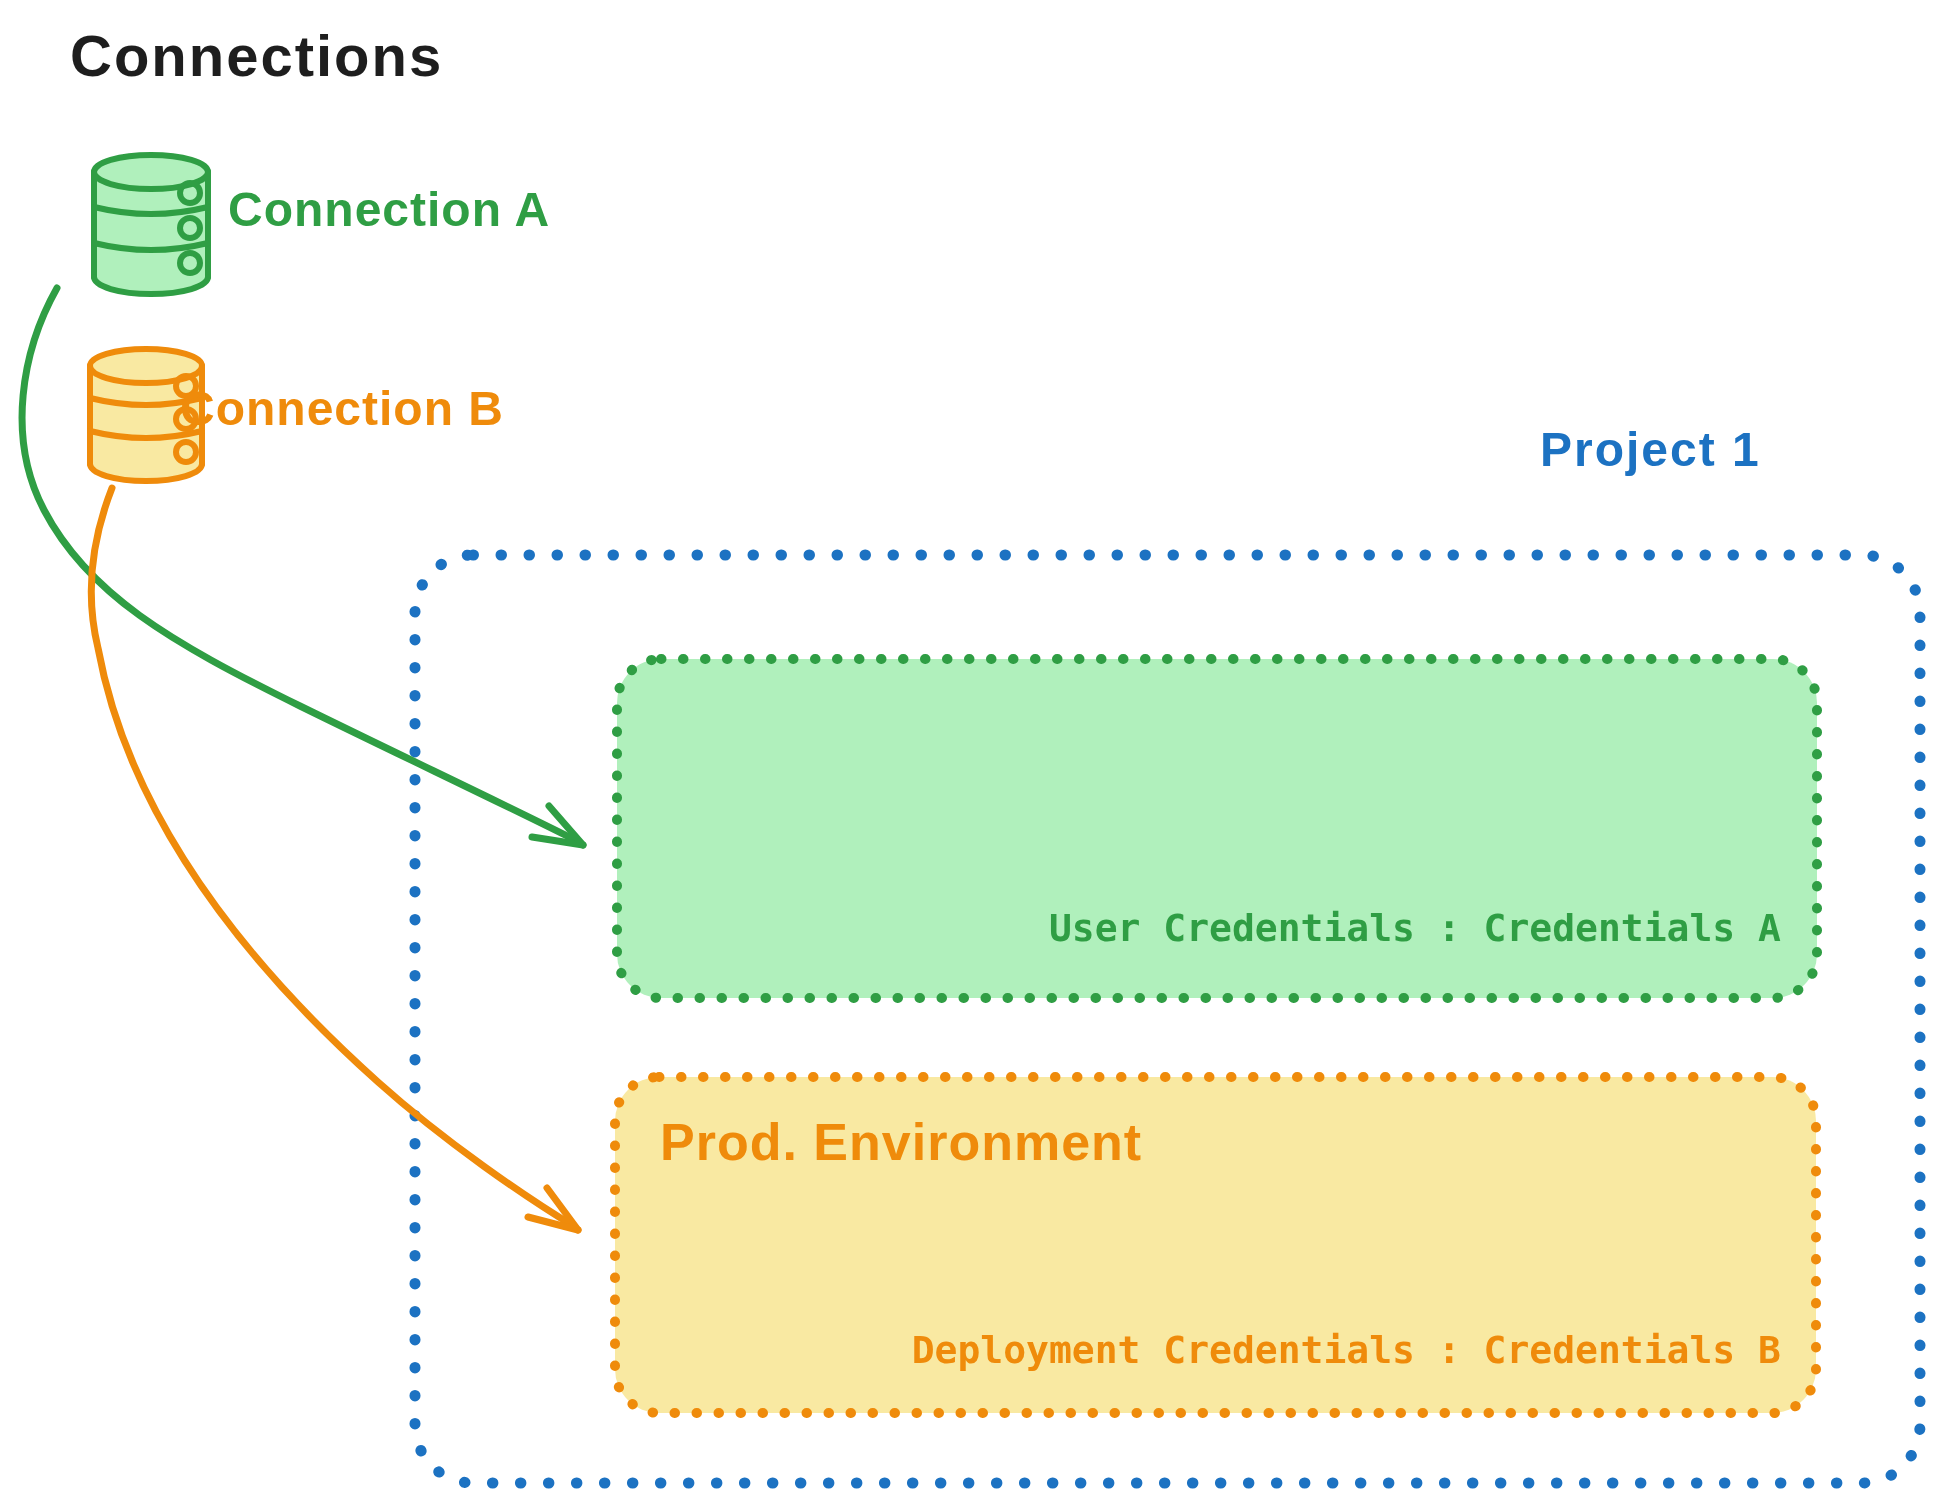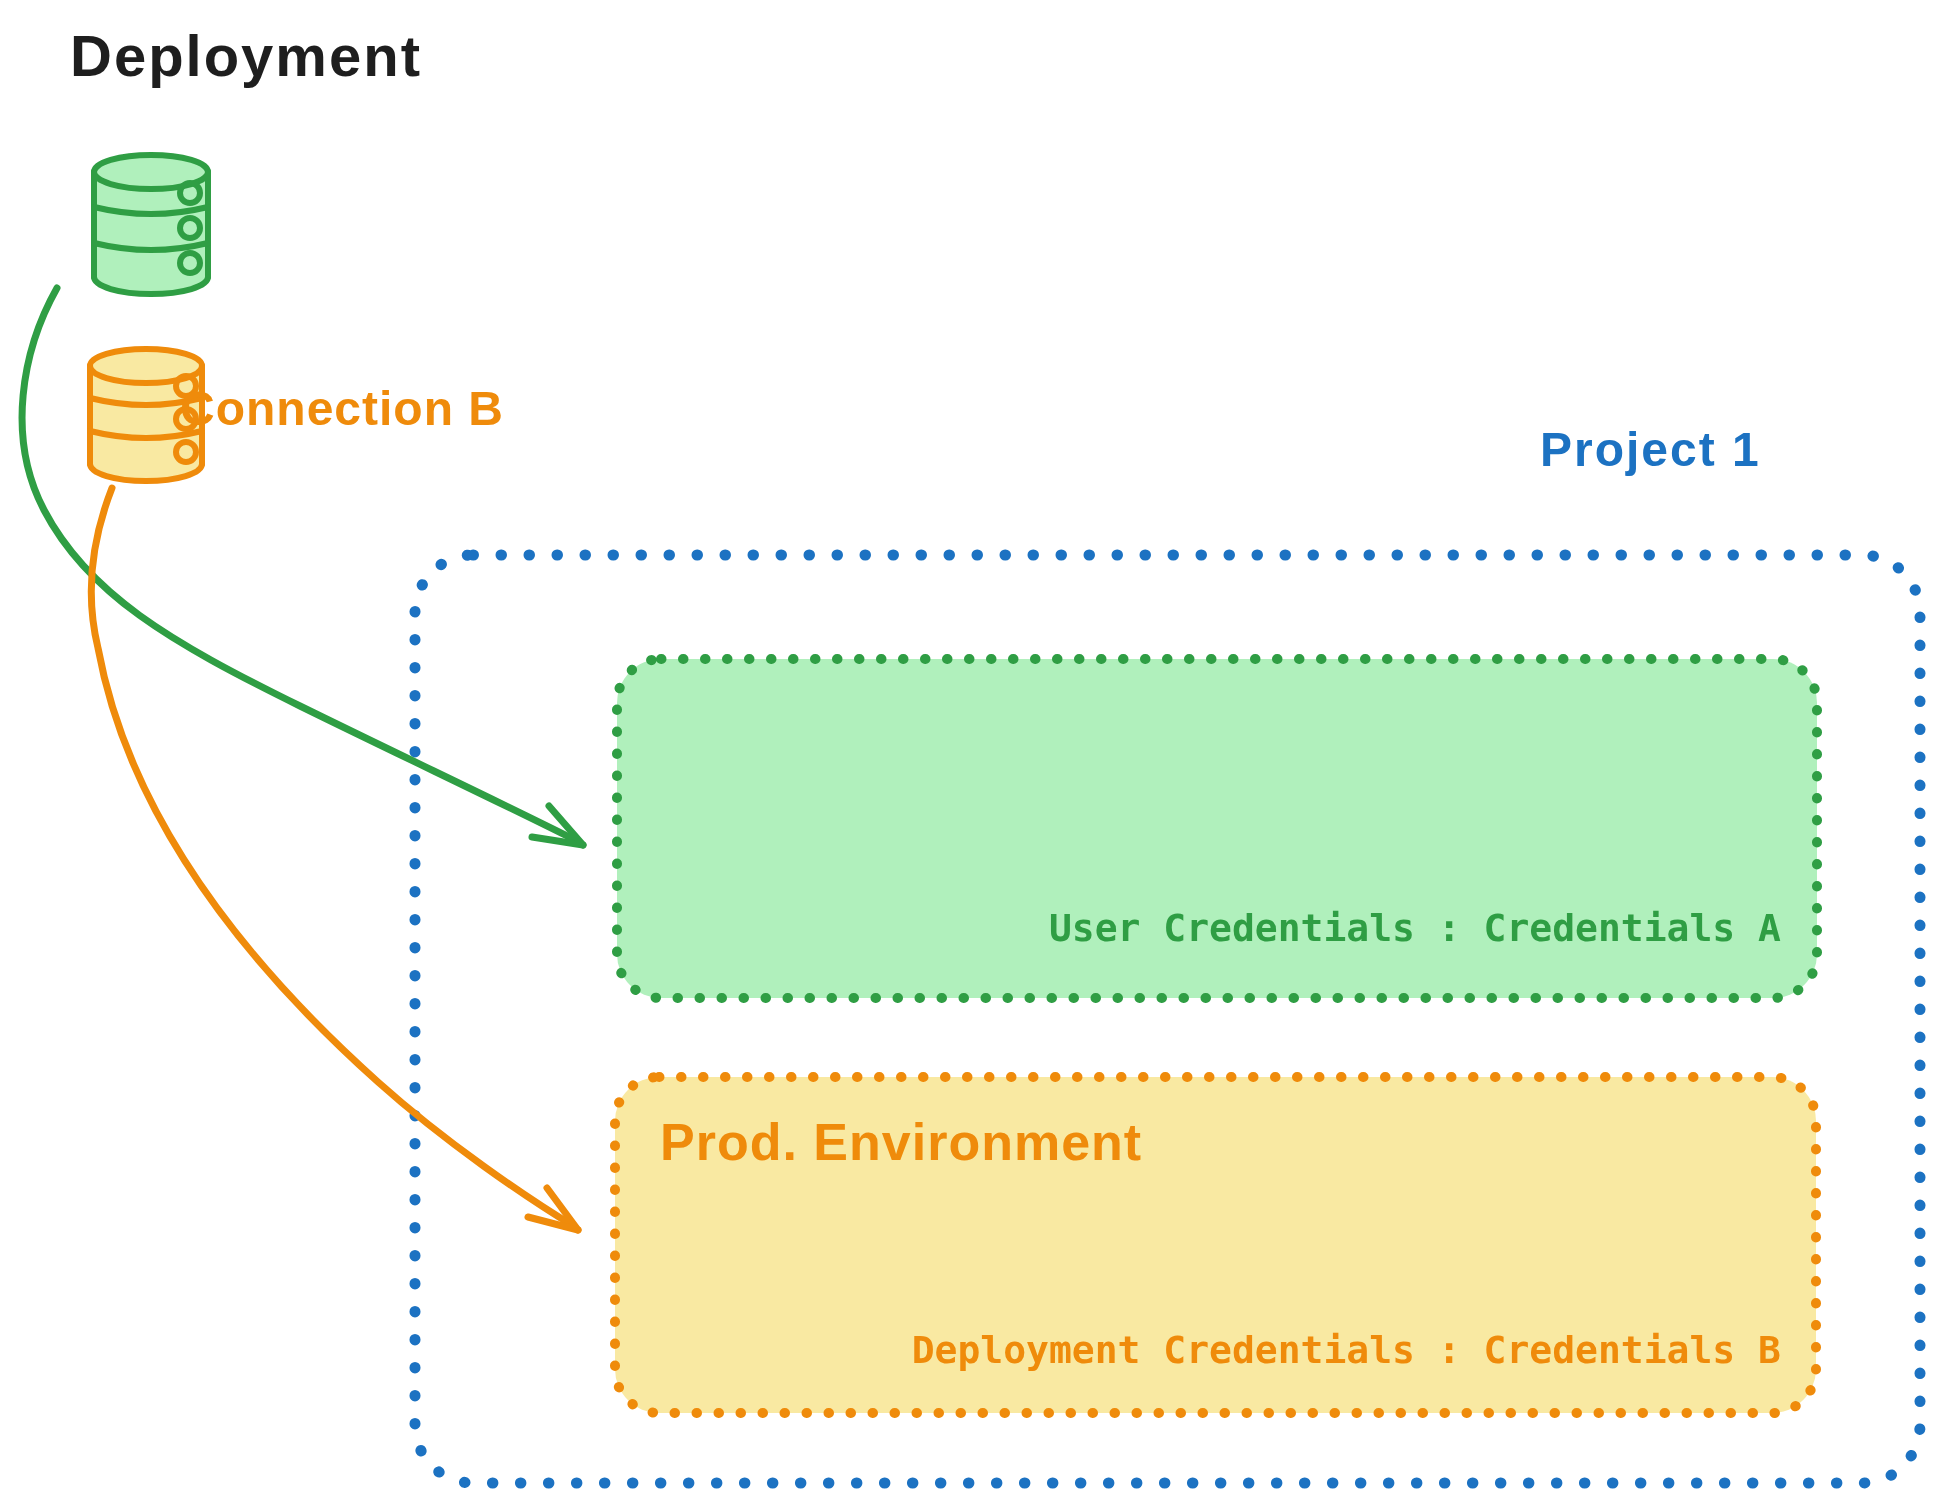--- a/index.html
+++ b/index.html
@@ -70,20 +70,21 @@
       <path d="M 583 845 L 549 806"></path>
     </g>
 
     <g stroke="#ef8b0b" stroke-width="7" stroke-linecap="round" fill="none">
       <path d="M 112 488 C 94 534 84 590 98 648 C 126 800 225 945 378 1082 C 445 1142 527 1198 575 1227"></path>
       <path d="M 578 1230 L 528 1217"></path>
       <path d="M 578 1230 L 547 1188"></path>
     </g>
   </svg>
 
-  <div class="label lbl-title">Deployment</div>
+  <div class="label lbl-title">Connections</div>
+  <div class="label lbl-conn-a">Connection A</div>
   <div class="label lbl-conn-b">Connection B</div>
   <div class="label lbl-project">Project 1</div>
   <div class="label lbl-cred lbl-cred-a">User Credentials : Credentials A</div>
   <div class="label lbl-prod">Prod. Environment</div>
   <div class="label lbl-cred lbl-cred-b">Deployment Credentials : Credentials B</div>
 
 </div>
 
 </body></html>

